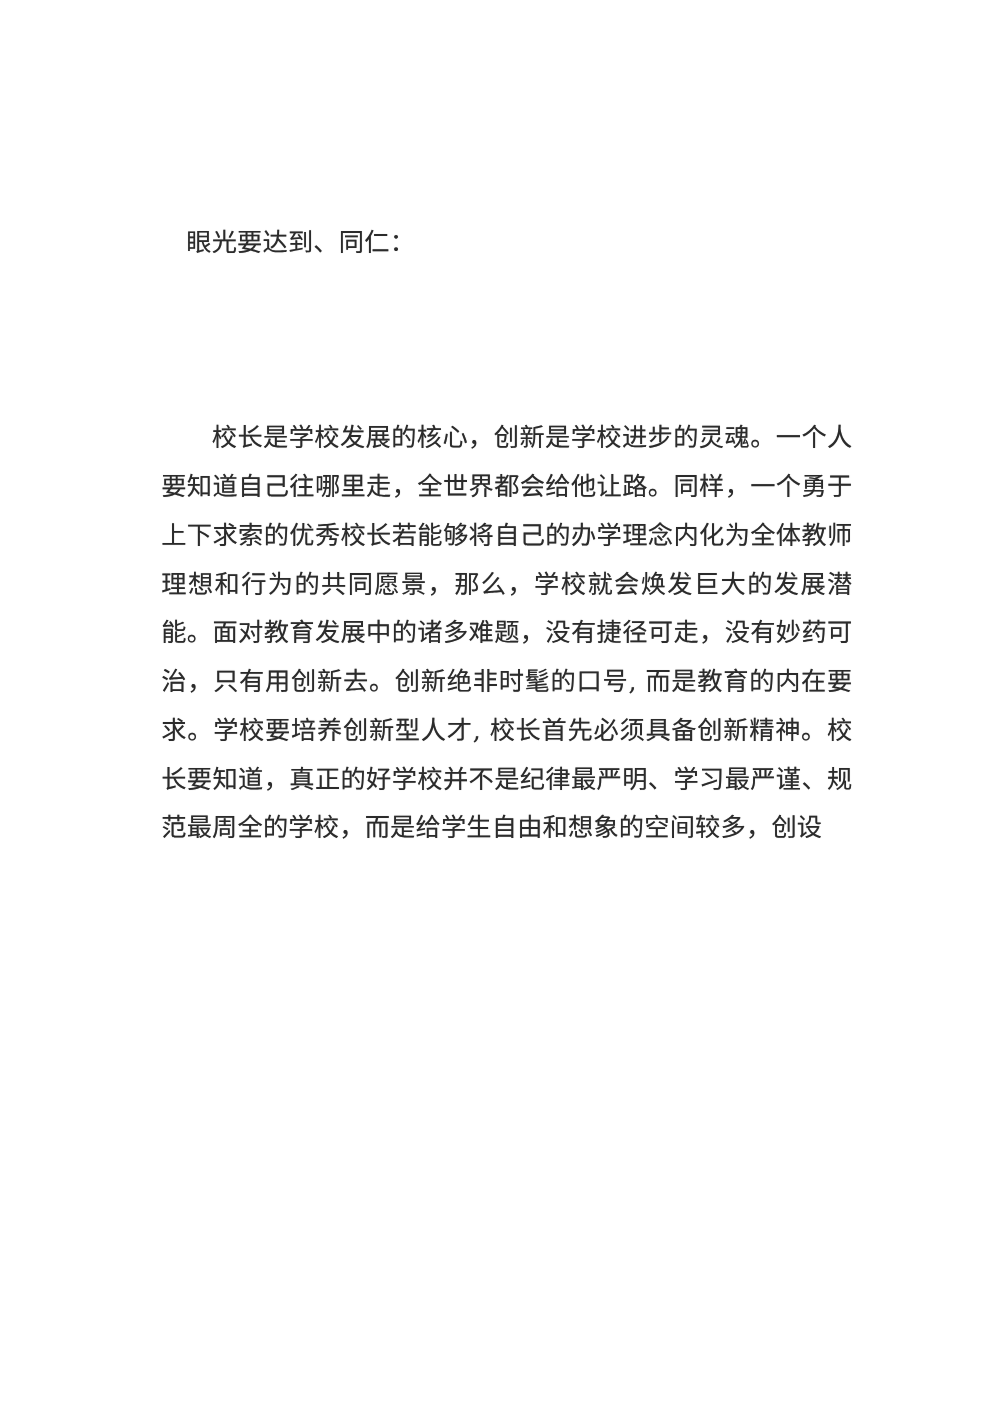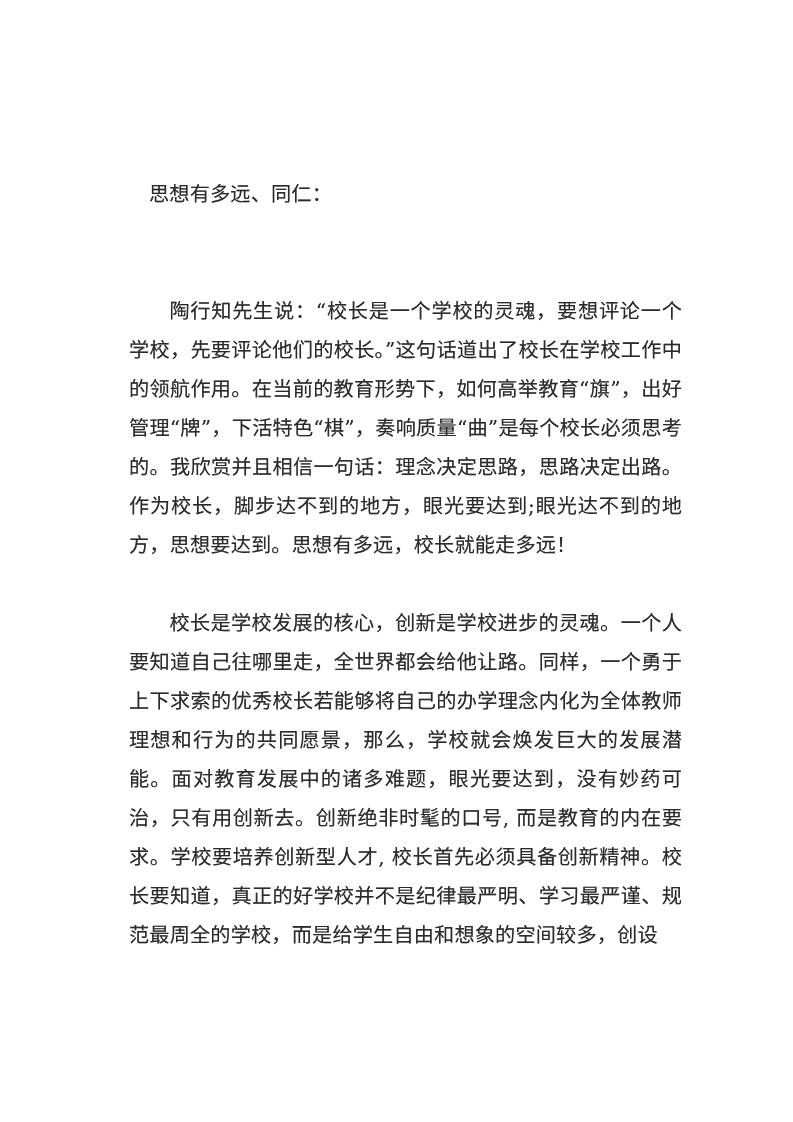--- a/index.html
+++ b/index.html
@@ -60,28 +60,27 @@
 
   .spacer-block { width: 100%; }
 </style>
 </head>
 <body>
 
 <div class="page">
 
   <div class="doc-body">
 
-    <p class="para greeting">思想有多远、同仁：</p>
+    <p class="para greeting">眼光要达到、同仁：</p>
 
     <div class="spacer-block gap-greeting"></div>
 
 
     <div class="spacer-block gap-para"></div>
 
-    <p class="para body-para">陶行知先生说：“校长是一个学校的灵魂，要想评论一个学校，先要评论他们的校长。”这句话道出了校长在学校工作中的领航作用。在当前的教育形势下，如何高举教育“旗”，出好管理“牌”，下活特色“棋”，奏响质量“曲”是每个校长必须思考的。我欣赏并且相信一句话：理念决定思路，思路决定出路。作为校长，脚步达不到的地方，眼光要达到;眼光达不到的地方，思想要达到。思想有多远，校长就能走多远！</p>
 
     <div class="spacer-block gap-para"></div>
 
-    <p class="para body-para">校长是学校发展的核心，创新是学校进步的灵魂。一个人要知道自己往哪里走，全世界都会给他让路。同样，一个勇于上下求索的优秀校长若能够将自己的办学理念内化为全体教师理想和行为的共同愿景，那么，学校就会焕发巨大的发展潜能。面对教育发展中的诸多难题，眼光要达到，没有妙药可治，只有用创新去。创新绝非时髦的口号, 而是教育的内在要求。学校要培养创新型人才, 校长首先必须具备创新精神。校长要知道，真正的好学校并不是纪律最严明、学习最严谨、规范最周全的学校，而是给学生自由和想象的空间较多，创设</p>
+    <p class="para body-para">校长是学校发展的核心，创新是学校进步的灵魂。一个人要知道自己往哪里走，全世界都会给他让路。同样，一个勇于上下求索的优秀校长若能够将自己的办学理念内化为全体教师理想和行为的共同愿景，那么，学校就会焕发巨大的发展潜能。面对教育发展中的诸多难题，没有捷径可走，没有妙药可治，只有用创新去。创新绝非时髦的口号, 而是教育的内在要求。学校要培养创新型人才, 校长首先必须具备创新精神。校长要知道，真正的好学校并不是纪律最严明、学习最严谨、规范最周全的学校，而是给学生自由和想象的空间较多，创设</p>
 
   </div>
 
 </div>
 
 </body></html>

